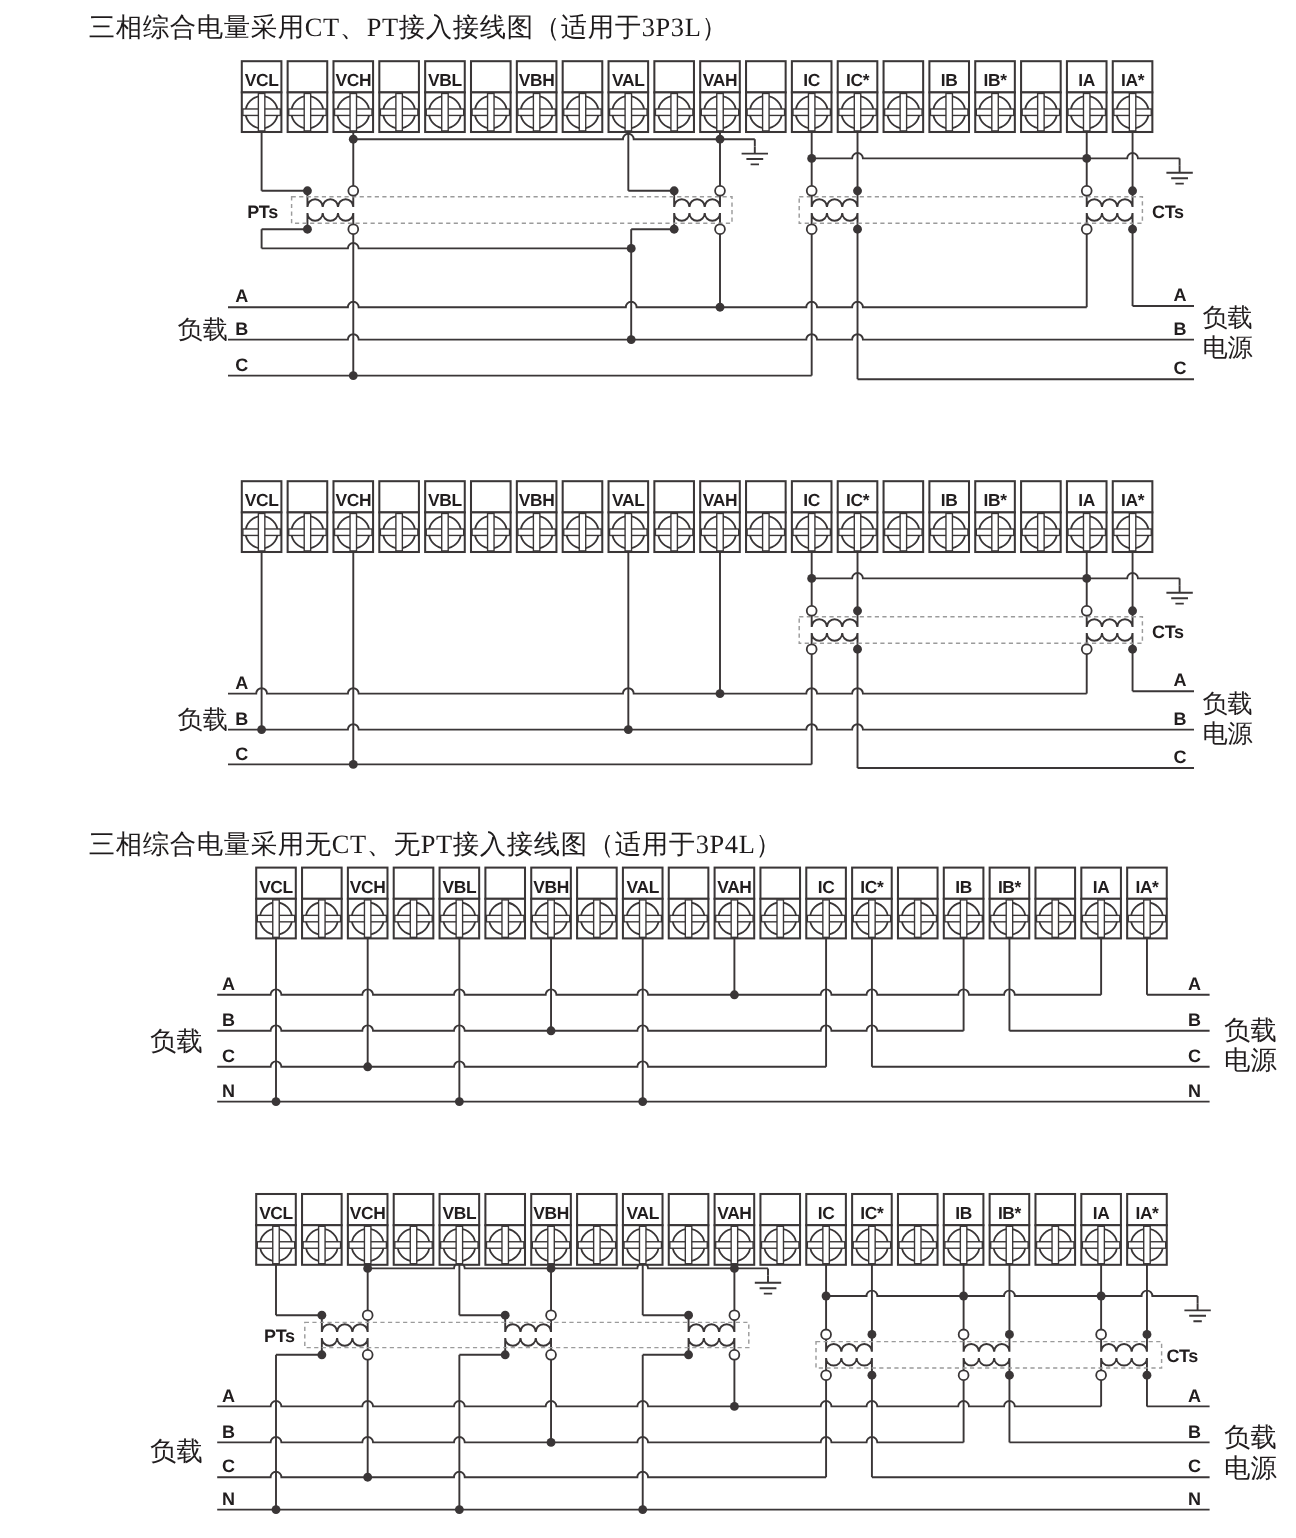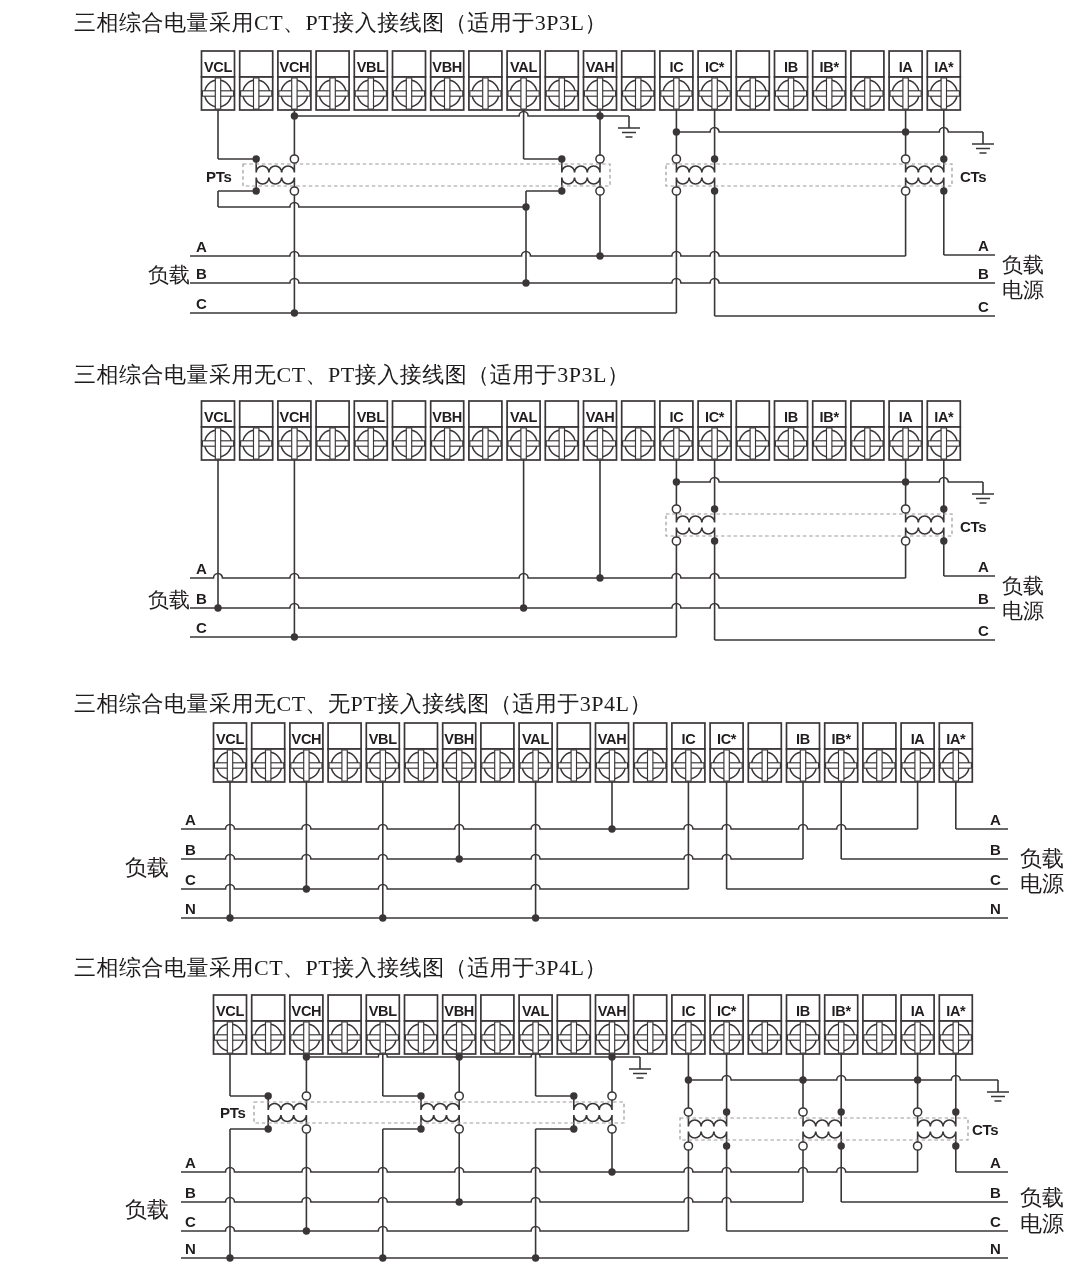--- a/index.html
+++ b/index.html
@@ -292,21 +292,20 @@
             <circle cx="943.8" cy="93.5" r="13.4" fill="#fff" stroke="#3a3637" stroke-width="1.5"></circle>
             <rect x="928.1999999999999" y="90.8" width="31.2" height="5.4" fill="#fff" stroke="#3a3637" stroke-width="1.15"></rect>
             <rect x="941.0999999999999" y="77.9" width="5.4" height="31.2" fill="#fff" stroke="#3a3637" stroke-width="1.15"></rect>
           </g>
           <text x="943.8" y="72" text-anchor="middle" font-size="14.5" class="t-label">IA*</text>
         </g>
       </svg>
   </section>
 
   <section style="top:345px;height:320px;">
-    <h2 class="dg-title" style="top:17px;">三相综合电量采用无CT、PT接入接线图（适用于3P3L）</h2>
     <svg id="svg1" width="1080" height="320" viewBox="0 345 1080 320">
         <g stroke="#3a3637" stroke-width="1.6" fill="none">
           <path d="M 676.4 482 L 710.1 482 A 4.5 4.5 0 0 1 719.1 482 L 939.3 482 A 4.5 4.5 0 0 1 948.3 482 L 983 482"></path>
           <path d="M 190 578 L 213.5 578 A 4.5 4.5 0 0 1 222.5 578 L 289.9 578 A 4.5 4.5 0 0 1 298.9 578 L 519.1 578 A 4.5 4.5 0 0 1 528.1 578 L 671.9 578 A 4.5 4.5 0 0 1 680.9 578 L 710.1 578 A 4.5 4.5 0 0 1 719.1 578 L 905.6 578"></path>
           <path d="M 190 608 L 289.9 608 A 4.5 4.5 0 0 1 298.9 608 L 671.9 608 A 4.5 4.5 0 0 1 680.9 608 L 710.1 608 A 4.5 4.5 0 0 1 719.1 608 L 995 608"></path>
           <path d="M 190 637 L 676.4 637"></path>
           <path d="M 714.6 640 L 995 640"></path>
           <path d="M 943.8 576 L 995 576"></path>
           <path d="M 218 460 L 218 608"></path>
           <path d="M 294.4 460 L 294.4 637"></path>
@@ -777,21 +776,20 @@
             <circle cx="955.8" cy="765.5" r="13.4" fill="#fff" stroke="#3a3637" stroke-width="1.5"></circle>
             <rect x="940.1999999999999" y="762.8" width="31.2" height="5.4" fill="#fff" stroke="#3a3637" stroke-width="1.15"></rect>
             <rect x="953.0999999999999" y="749.9" width="5.4" height="31.2" fill="#fff" stroke="#3a3637" stroke-width="1.15"></rect>
           </g>
           <text x="955.8" y="744" text-anchor="middle" font-size="14.5" class="t-label">IA*</text>
         </g>
       </svg>
   </section>
 
   <section style="top:940px;height:342px;">
-    <h2 class="dg-title" style="top:15px;">三相综合电量采用CT、PT接入接线图（适用于3P4L）</h2>
     <svg id="svg3" width="1080" height="342" viewBox="0 940 1080 342">
         <g stroke="#3a3637" stroke-width="1.6" fill="none">
           <path d="M 306.4 1057 L 378.3 1057 A 4.5 4.5 0 0 1 387.3 1057 L 531.1 1057 A 4.5 4.5 0 0 1 540.1 1057 L 640 1057"></path>
           <path d="M 688.4 1080 L 722.1 1080 A 4.5 4.5 0 0 1 731.1 1080 L 836.7 1080 A 4.5 4.5 0 0 1 845.7 1080 L 951.3 1080 A 4.5 4.5 0 0 1 960.3 1080 L 998 1080"></path>
           <path d="M 230 1096 L 268.2 1096"></path>
           <path d="M 382.8 1096 L 421 1096"></path>
           <path d="M 535.6 1096 L 573.8 1096"></path>
           <path d="M 230 1129 L 268.2 1129"></path>
           <path d="M 382.8 1129 L 421 1129"></path>
           <path d="M 535.6 1129 L 573.8 1129"></path>

